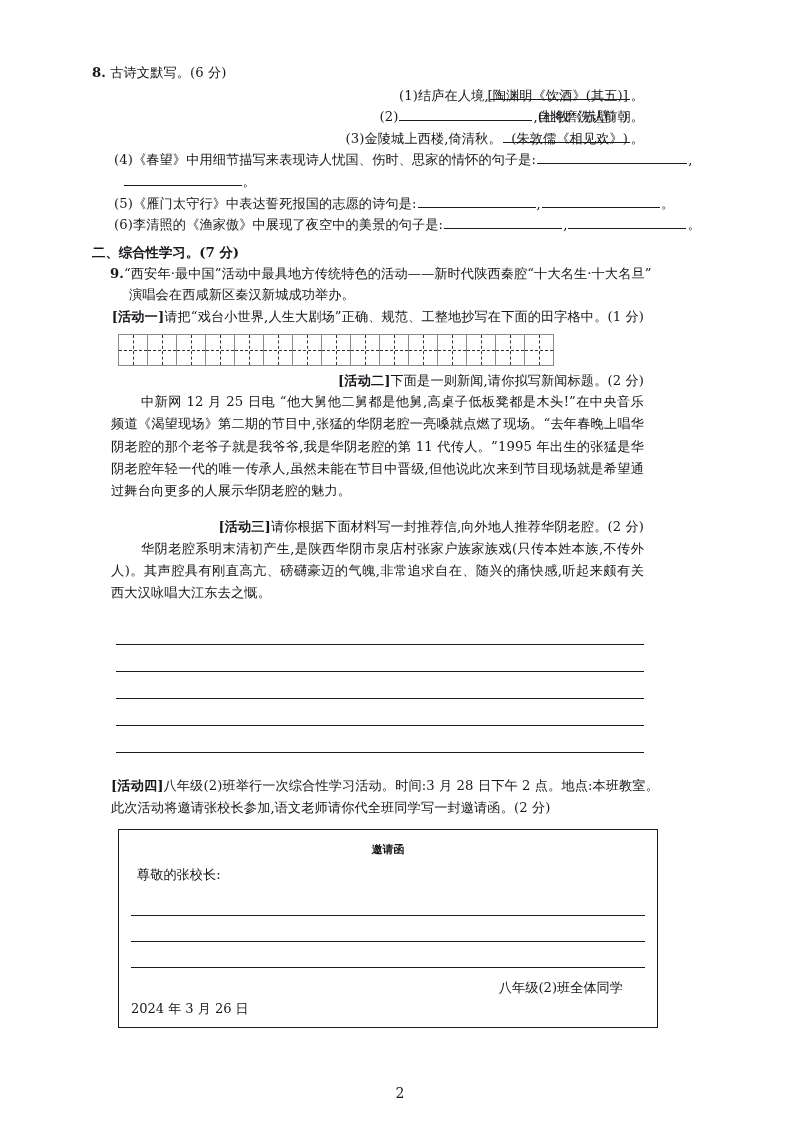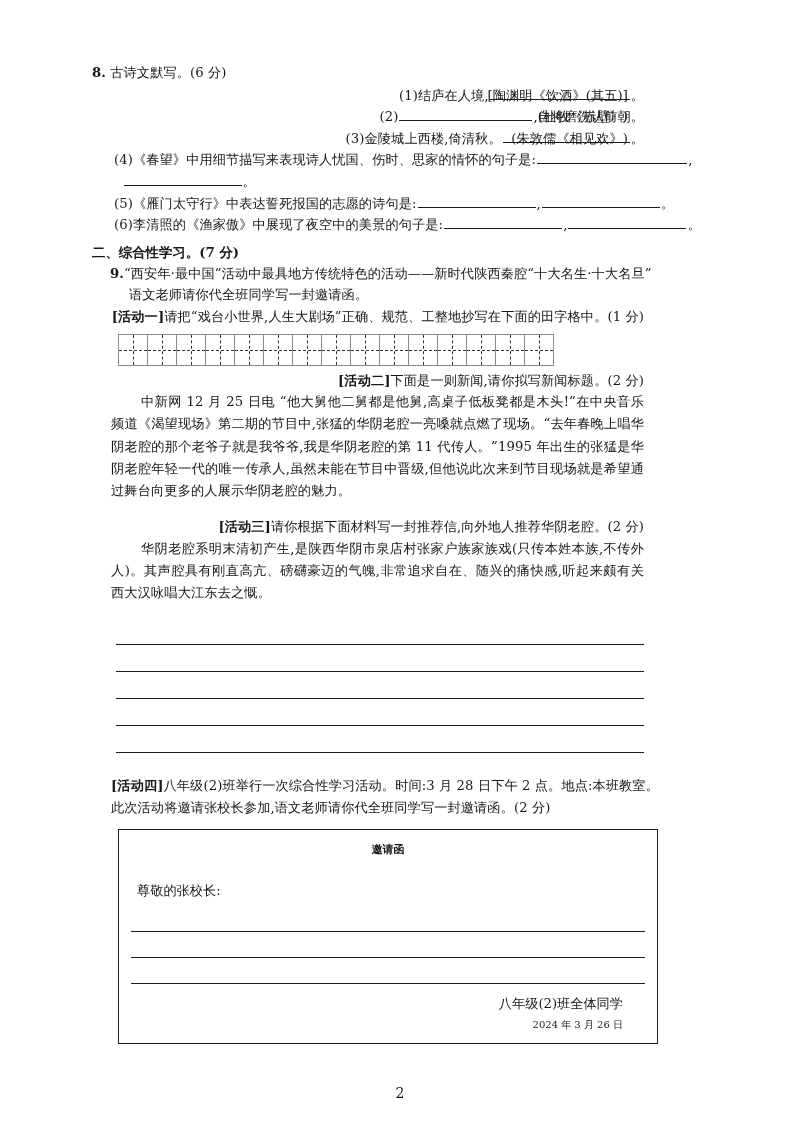--- a/index.html
+++ b/index.html
@@ -155,37 +155,36 @@
   .invtitle {
     text-align: center;
     font-weight: bold;
     font-size: 11px;
     line-height: 20px;
   }
   .invsalute {
     font-size: 13.2px;
     line-height: 22px;
     padding-left: 6px;
-    margin-top: 20px;
+    margin-top: 4px;
   }
   .invlines { margin-top: 4px; }
   .invline {
     height: 25px;
     border-bottom: 1px solid #1b1b1b;
   }
   .invsign {
     text-align: right;
     font-size: 13.2px;
     line-height: 21px;
     padding-right: 22px;
     margin-top: 9px;
   }
   .invdate {
-    text-align: right;
-    font-size: 10px;
+    font-size: 13px;
     line-height: 21px;
     padding-right: 22px;
   }
 
   
   .pagenum {
     position: absolute;
     left: 0; right: 0;
     top: 1085px;
     text-align: center;
@@ -232,21 +231,21 @@
   <div class="ln sub">
     <span>(6)</span><span>李清照的《渔家傲》中展现了夜空中的美景的句子是:</span><span class="blank b-118"></span><span>,</span><span class="blank b-118"></span><span>。</span>
   </div>
 
   <div class="sec2">二、综合性学习。(7 分)</div>
 
   <div class="ln q9">
     <span class="qnum">9.</span><span>“西安年·最中国”活动中最具地方传统特色的活动——新时代陕西秦腔“十大名生·十大名旦”</span>
   </div>
   <div class="ln q9">
-    <span class="cont">语文老师请你代全班同学写一封邀请函。</span>
+    <span class="cont">演唱会在西咸新区秦汉新城成功举办。</span>
   </div>
 
   <div class="ln act">
     <span class="actlabel">[活动一]</span><span>请把“戏台小世界,人生大剧场”正确、规范、工整地抄写在下面的田字格中。(1 分)</span>
   </div>
 
   <div class="gridwrap">
     <table class="tzg">
       <tbody>
           <tr>

